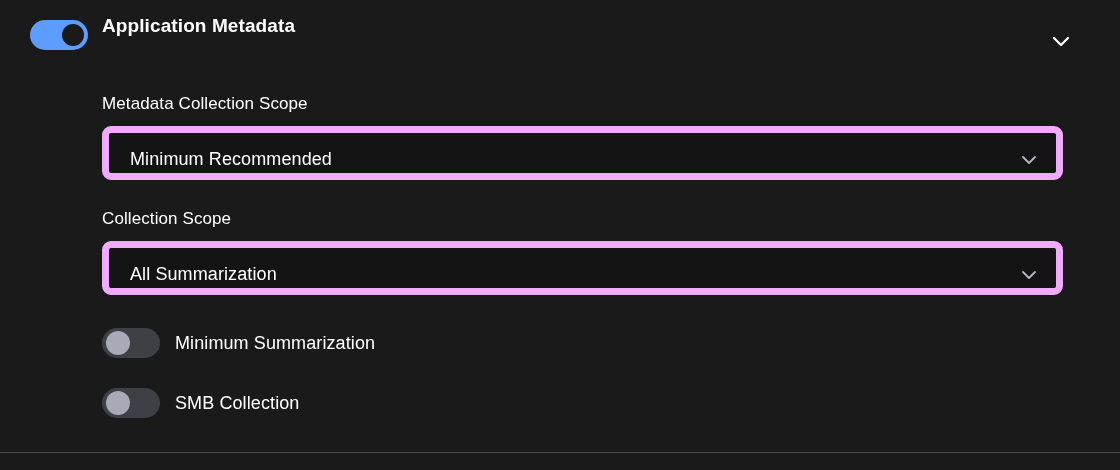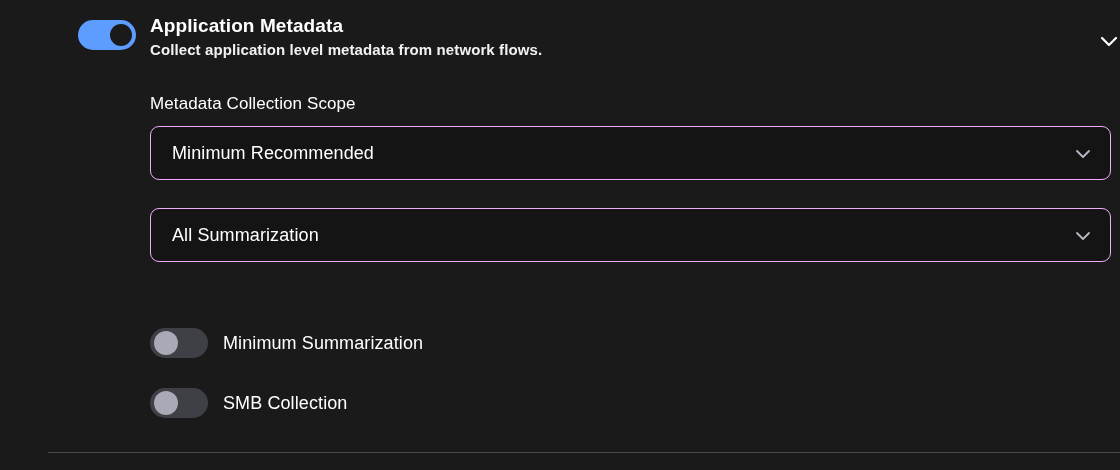--- a/index.html
+++ b/index.html
@@ -16,21 +16,20 @@
     position: relative;
     -webkit-font-smoothing: antialiased;
   }
 
   .panel {
     position: absolute;
     left: 0; top: 0;
     width: 972px;
     height: 470px;
     box-sizing: border-box;
-    margin-left: 48px;
   }
 
   
   .header {
     position: absolute;
     left: 0;
     top: 0;
     width: 1120px;
     height: 78px;
   }
@@ -98,21 +97,21 @@
     color: #ffffff;
     line-height: 22px;
     margin-bottom: 11px;
     letter-spacing: 0.1px;
   }
   .select {
     position: relative;
     box-sizing: border-box;
     width: 961px;
     height: 54px;
-    border: 1px solid #f0abfc;
+    border: 7px solid #f0abfc;
     border-radius: 9px;
     background: #141414;
     cursor: pointer;
   }
   .select-value {
     position: absolute;
     left: 21px;
     top: 0;
     height: 52px;
     line-height: 52px;
@@ -188,21 +187,20 @@
 <div class="panel">
 
   <div class="header">
 
     <div class="header-toggle">
       <div class="knob"></div>
     </div>
 
     <div class="header-text">
       <div class="header-title">Application Metadata</div>
-      <div class="header-subtitle">Collect application level metadata from network flows.</div>
     </div>
 
     <div class="collapse-icon">
       <svg width="26" height="26" viewBox="0 0 26 26">
         <polyline points="6,10 13,17 20,10" fill="none" stroke="#ffffff" stroke-width="2.2" stroke-linecap="round" stroke-linejoin="round"></polyline>
       </svg>
     </div>
   </div>
 
   <div class="field" id="field-level">
@@ -211,20 +209,21 @@
       <div class="select-value">Minimum Recommended</div>
       <div class="select-arrow">
         <svg width="20" height="20" viewBox="0 0 20 20">
           <polyline points="4,7 10,13 16,7" fill="none" stroke="#b8b8c4" stroke-width="1.8" stroke-linecap="round" stroke-linejoin="round"></polyline>
         </svg>
       </div>
     </div>
   </div>
 
   <div class="field" id="field-scope">
+    <div class="field-label">Collection Scope</div>
     <div class="select">
       <div class="select-value">All Summarization</div>
       <div class="select-arrow">
         <svg width="20" height="20" viewBox="0 0 20 20">
           <polyline points="4,7 10,13 16,7" fill="none" stroke="#b8b8c4" stroke-width="1.8" stroke-linecap="round" stroke-linejoin="round"></polyline>
         </svg>
       </div>
     </div>
   </div>
 

